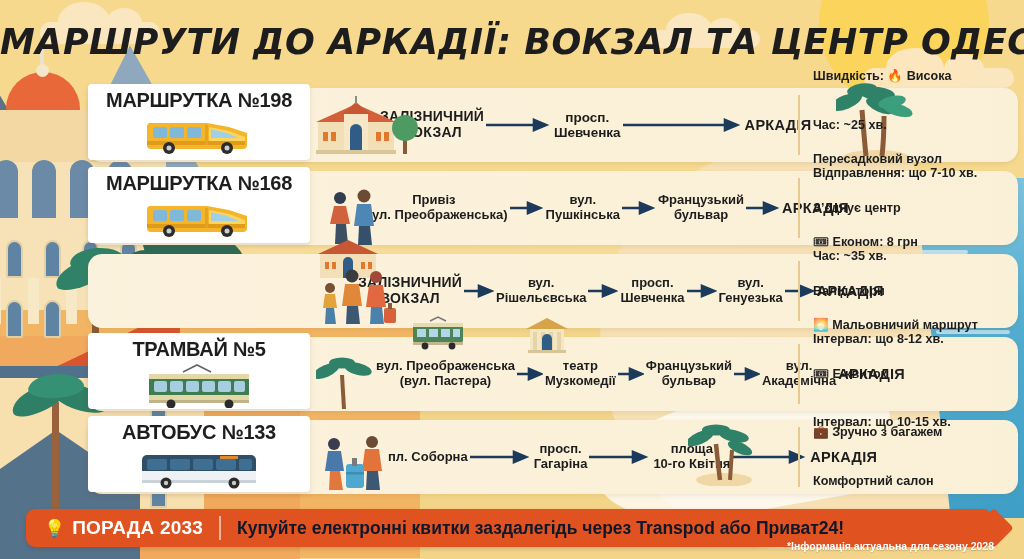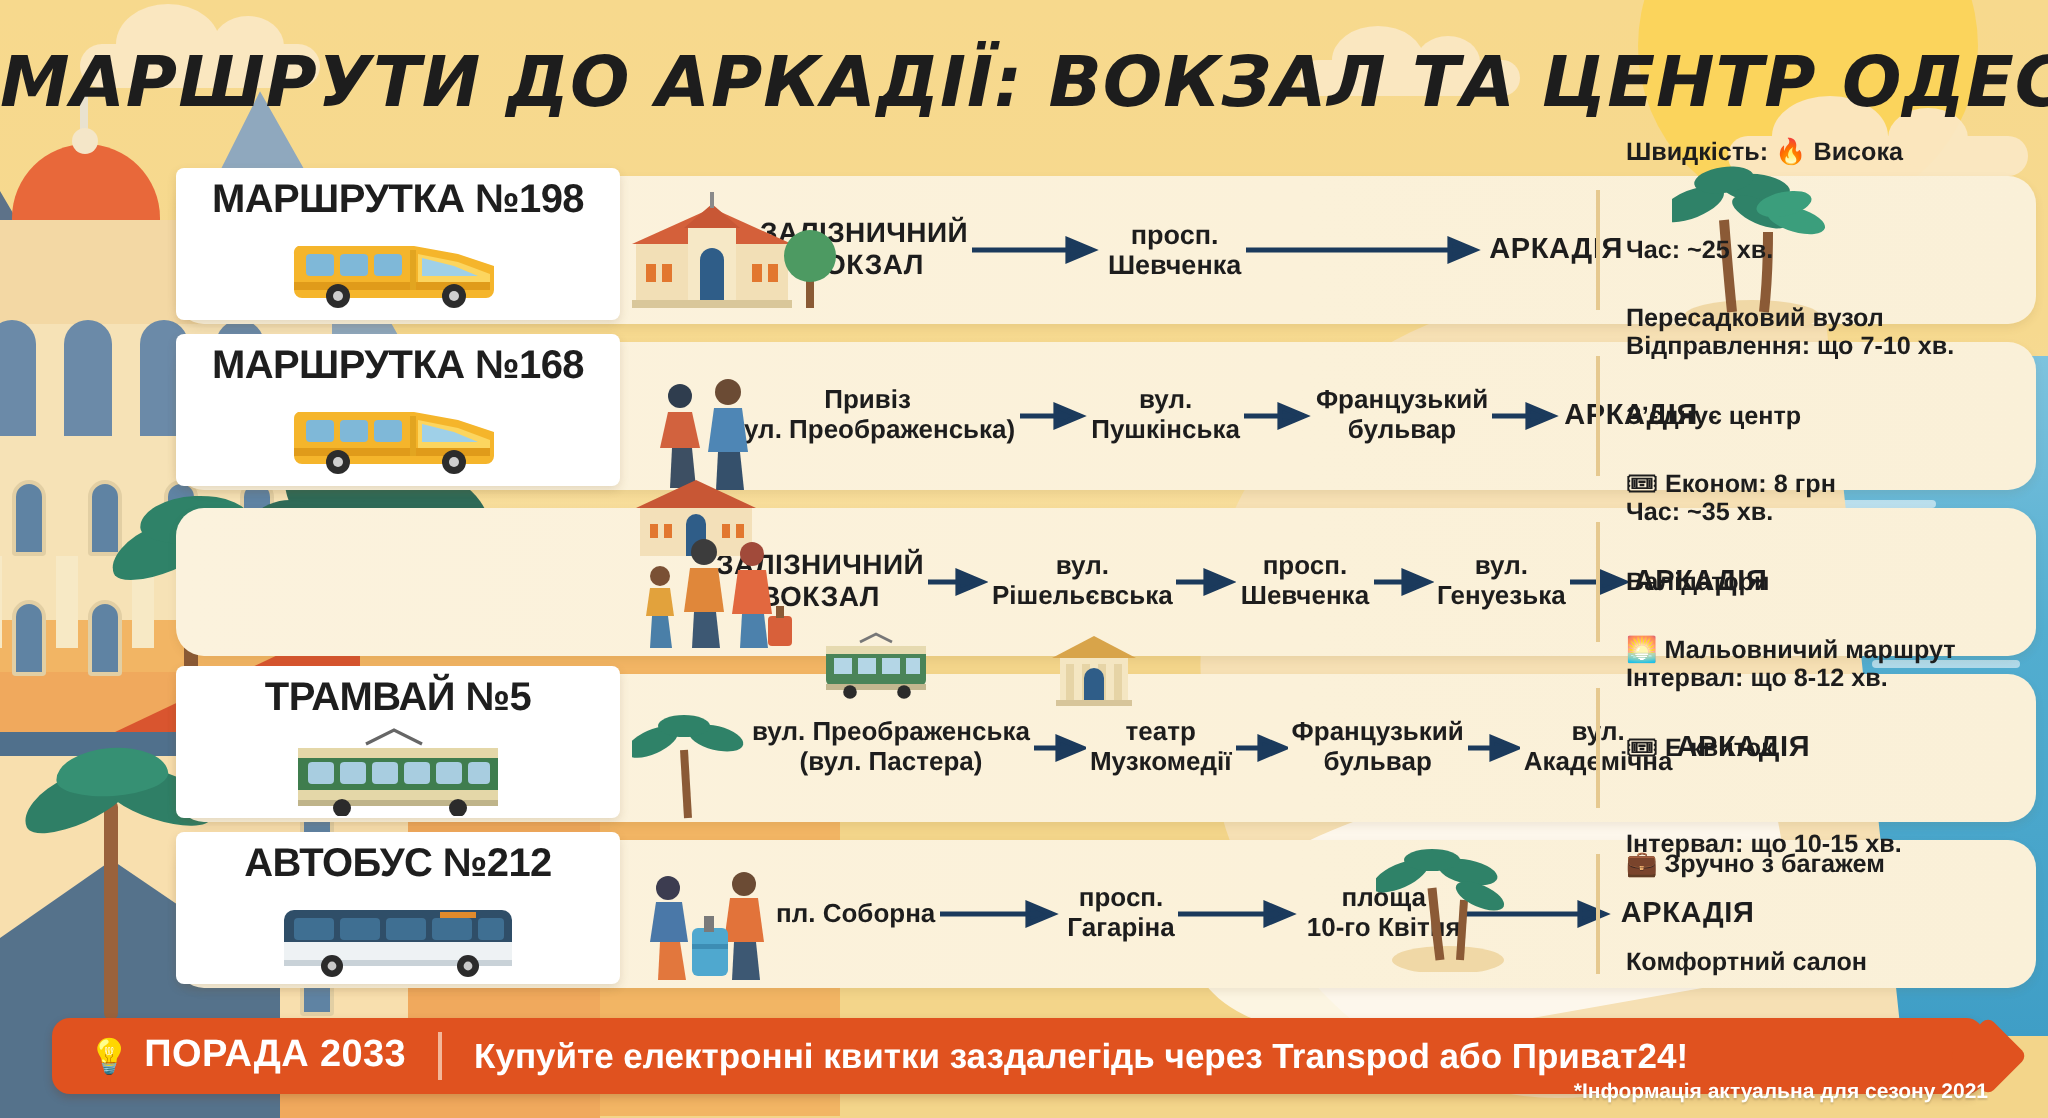--- a/index.html
+++ b/index.html
@@ -253,21 +253,21 @@
     display: flex; align-items: center; gap: 7px;
     padding: 0 16px 0 18px;
     border-right: 2px solid #f3b79a;
     height: 24px;
   }
   .tip-label {
     color: #ffffff; font-weight: 700; font-size: 19px; letter-spacing: .2px;
     white-space: nowrap;
   }
   .tip-text {
-    color: #ffffff; font-weight: 700; font-size: 17.5px;
+    color: #0f172a; font-weight: 700; font-size: 17.5px;
     padding-left: 16px; white-space: nowrap; position: relative; z-index: 2;
   }
   .disclaimer {
     position: absolute; right: 30px; top: 540px;
     color: #ffffff; font-size: 10.5px; font-weight: 700;
     z-index: 7; white-space: nowrap;
     text-shadow: 0 1px 1px rgba(0,0,0,.14);
   }
 </style>
 </head>
@@ -657,21 +657,21 @@
         <div class="info-line">
           <span>🎟</span>
           <span>Е-квиток</span>
         </div>
         <div class="info-line">Інтервал: що 10-15 хв.</div>
       </div>
     </div>
 
     <div class="row">
       <div class="badge">
-        <div class="badge-label">АВТОБУС №212</div>
+        <div class="badge-label">АВТОБУС №133</div>
         <div class="vehicle">
           <svg width="126" height="44" viewBox="0 0 126 44">
             <rect x="6" y="10" width="114" height="26" rx="5" fill="#2f4e68"></rect>
             <rect x="6" y="26" width="114" height="10" fill="#eef2f4"></rect>
             <g fill="#3f6f92">
               <rect x="11" y="14" width="20" height="11" rx="2"></rect>
               <rect x="34" y="14" width="20" height="11" rx="2"></rect>
               <rect x="57" y="14" width="20" height="11" rx="2"></rect>
               <rect x="80" y="14" width="20" height="11" rx="2"></rect>
               <rect x="103" y="14" width="13" height="11" rx="2"></rect>
@@ -747,15 +747,15 @@
 
   </div>
 
   <div class="footer">
     <div class="tip-box">
       <span style="font-size:17px;">💡</span>
       <span class="tip-label">ПОРАДА 2033</span>
     </div>
     <div class="tip-text">Купуйте електронні квитки заздалегідь через Transpod або Приват24!</div>
   </div>
-  <div class="disclaimer">*Інформація актуальна для сезону 2021</div>
+  <div class="disclaimer">*Інформація актуальна для сезону 2028</div>
 
 </div>
 
 </body></html>

